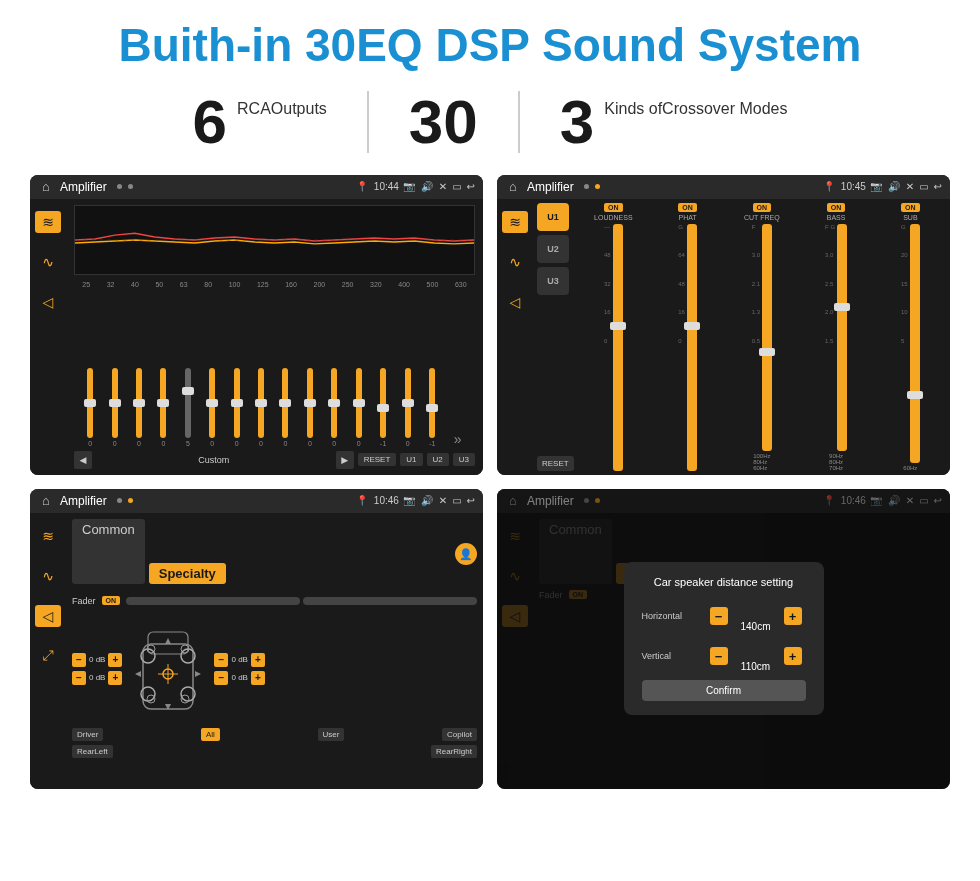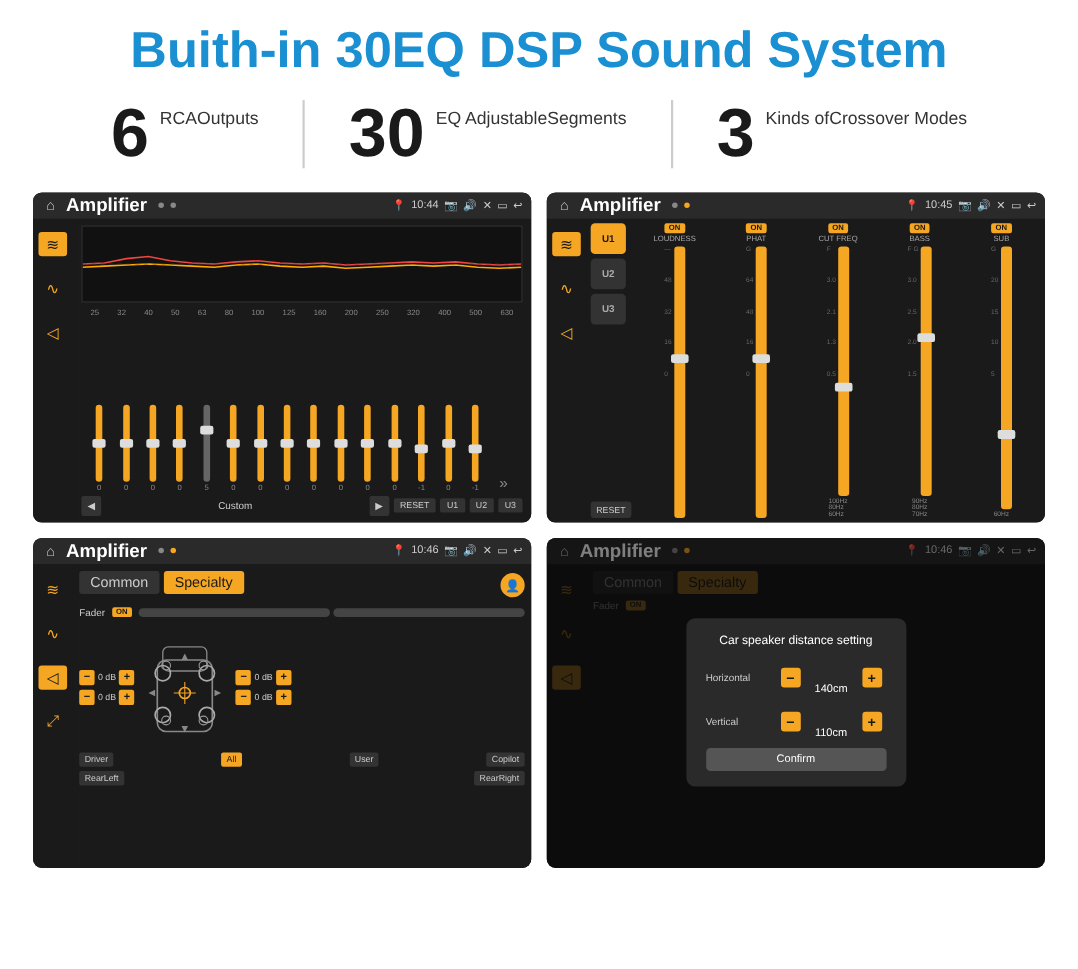--- a/index.html
+++ b/index.html
@@ -96,23 +96,23 @@
       width: 16px;
       height: 16px;
       color: #ccc;
       font-size: 13px;
       display: flex;
       align-items: center;
       justify-content: center;
     }
 
     .status-app-name {
-      font-size: 17px;
+      font-size: 12px;
       color: #ffffff;
-      font-weight: 700;
+      font-weight: 400;
       margin-right: 4px;
     }
 
     .status-dot {
       width: 5px;
       height: 5px;
       background: #888;
       border-radius: 50%;
     }
 
@@ -393,21 +393,22 @@
       padding: 3px 10px;
       border-radius: 3px;
       font-size: 13px;
       color: #ccc;
       background: #333;
     }
 
     .fader-tab.active {
       background: #f5a623;
       color: #1a1a1a;
-      font-weight: normal;
+      font-weight: bold;
+      margin-top: 44px;
     }
 
     .fader-top-row {
       display: flex;
       align-items: center;
       margin-bottom: 8px;
     }
 
     .fader-label {
       font-size: 9px;
@@ -580,24 +581,20 @@
   <div class="stats-row">
     <div class="stat-item">
       <span class="stat-number">6</span>
       <div class="stat-label">
         <span>RCA</span>
         <span>Outputs</span>
       </div>
     </div>
     <div class="stat-item">
       <span class="stat-number">30</span>
-      <div class="stat-label">
-        <span>EQ Adjustable</span>
-        <span>Segments</span>
-      </div>
     </div>
     <div class="stat-item">
       <span class="stat-number">3</span>
       <div class="stat-label">
         <span>Kinds of</span>
         <span>Crossover Modes</span>
       </div>
     </div>
   </div>
 

